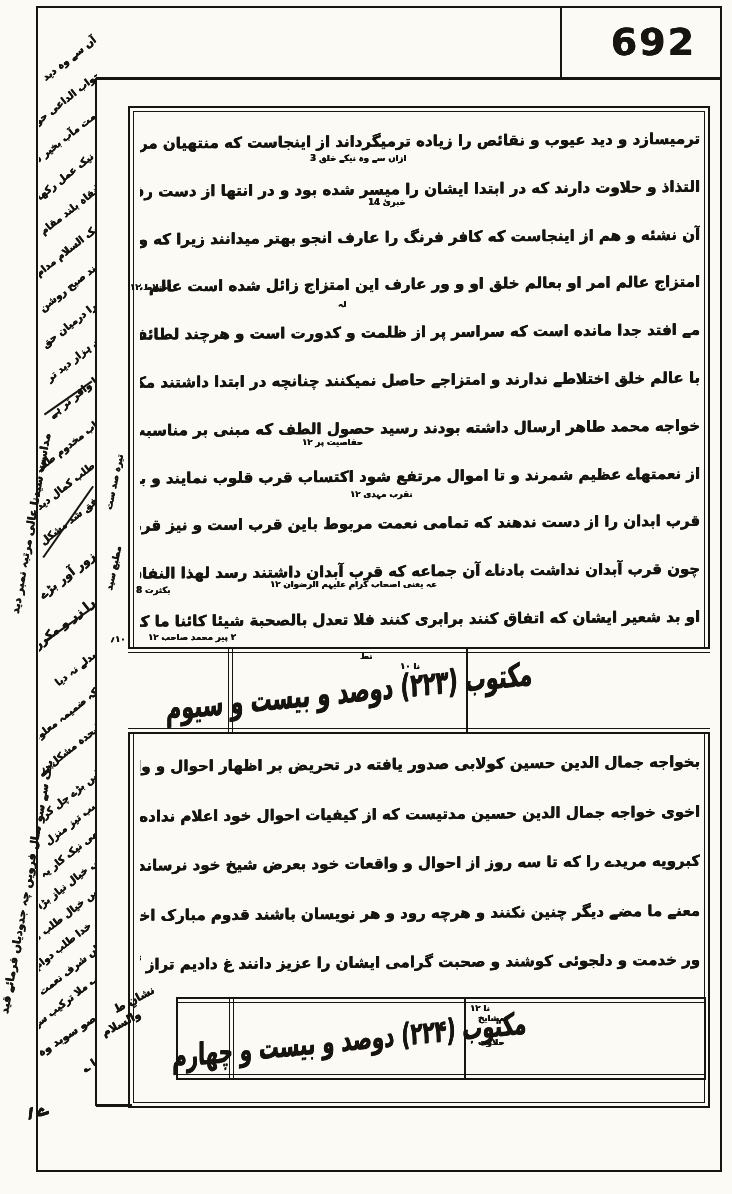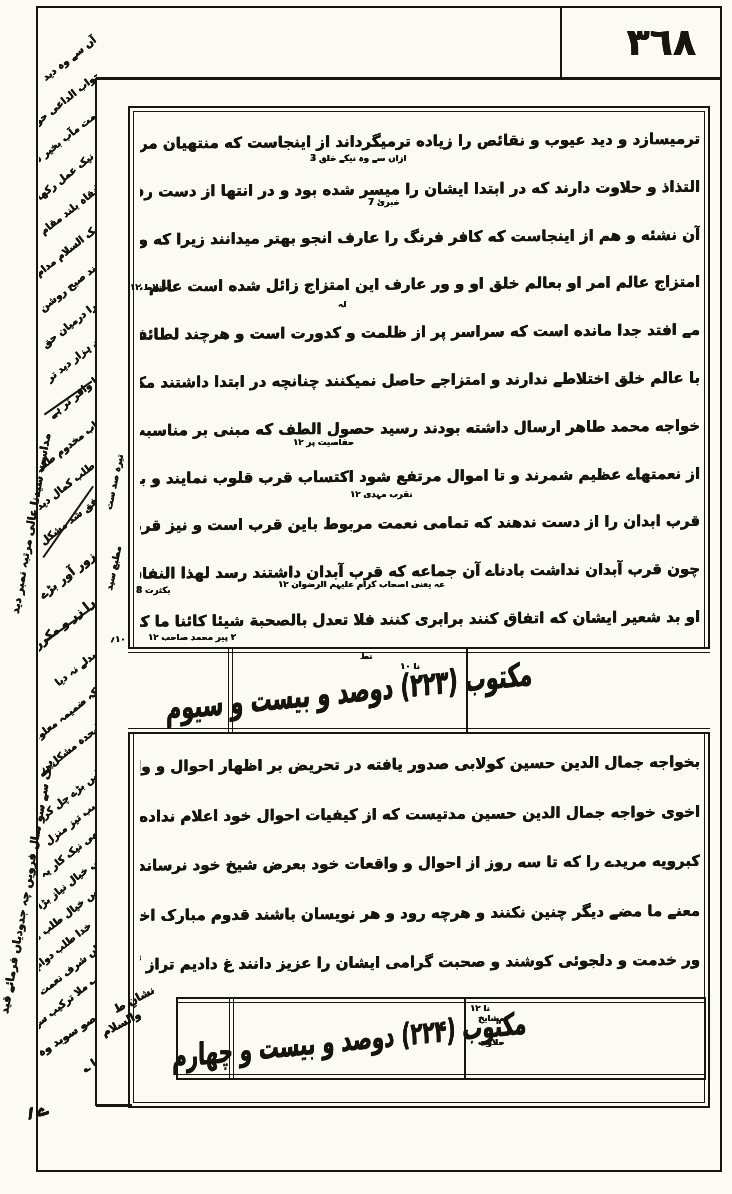--- a/index.html
+++ b/index.html
@@ -50,21 +50,21 @@
   .gutter{transform:rotate(-78deg);transform-origin:center;font-size:9px;}
 </style>
 </head>
 <body>
 
 <div class="sheet">
 
   <div class="abs outer-border"></div>
 
   <div class="abs pageno-box">
-    <span class="pageno cal">٣٦٨</span>
+    <span class="pageno cal">692</span>
   </div>
   <div class="abs ink header-rule"></div>
 
   <div class="abs margin-col">
     <div style="height:6px"></div>
     <div>
 
     <div class="m-line" style="height:38px">
           <span class="cal">اے آں سے وہ دید</span>
         </div>
@@ -201,26 +201,26 @@
       <div class="t-line cal"><span>مے افتد جدا مانده است که سراسر پر از ظلمت و کدورت است و هرچند لطائف عالم امر فرود مے آیند</span></div>
       <div class="t-line cal"><span>با عالم خلق اختلاطے ندارند و امتزاجے حاصل نمیکنند چنانچه در ابتدا داشتند مکتوبے بدست اخوی</span></div>
       <div class="t-line cal"><span>خواجه محمد طاهر ارسال داشته بودند رسید حصول الطف که مبنی بر مناسبت تامه است ورزمان نعمت</span></div>
       <div class="t-line cal"><span>از نعمتهاے عظیم شمرند و تا اموال مرتفع شود اکتساب قرب قلوب نمایند و با وجود این قرب خواهش</span></div>
       <div class="t-line cal"><span>قرب ابدان را از دست ندهند که تمامی نعمت مربوط باین قرب است و نیز قرنے با وجود قرب قلوب</span></div>
       <div class="t-line cal"><span>چون قرب آبدان نداشت بادناے آن جماعه که قرب آبدان داشتند رسد لهذا النفاق کم وجود</span></div>
       <div class="t-line cal"><span>او بد شعیر ایشان که اتفاق کنند برابری کنند فلا تعدل بالصحبة شیئا کائنا ما کان والسلام</span></div>
     </div>
 
   <div class="abs tiny cal" style="left:310px;top:153px">ازاں سے وہ نیکے خلق 3</div>
-  <div class="abs tiny cal" style="left:368px;top:197px">خبریٰ 7</div>
+  <div class="abs tiny cal" style="left:368px;top:197px">خبریٰ 14</div>
   <div class="abs tiny cal" style="left:130px;top:282px">اختلاط ۱۲</div>
   <div class="abs tiny cal" style="left:338px;top:299px">لہ</div>
-  <div class="abs tiny cal" style="left:293px;top:437px">حفاصیت پر ۱۲</div>
+  <div class="abs tiny cal" style="left:302px;top:437px">حفاصیت پر ۱۲</div>
   <div class="abs tiny cal" style="left:350px;top:489px">نقرب مہدی ۱۲</div>
-  <div class="abs tiny cal" style="left:278px;top:579px">عہ یعنی اصحاب کرام علیہم الرضوان ۱۲</div>
+  <div class="abs tiny cal" style="left:270px;top:579px">عہ یعنی اصحاب کرام علیہم الرضوان ۱۲</div>
   <div class="abs tiny cal" style="left:136px;top:585px">بکثرت 8</div>
   <div class="abs tiny cal" style="left:148px;top:632px">۳ پیر محمد صاحب ۱۲</div>
 
   <div class="abs band" style="left:128px;top:647px;width:582px;height:87px">
     <div class="thin-top"></div>
       <div class="thin-bot"></div>
     <div class="v-div" style="left:100px"></div>
     <div class="v-div single" style="left:338px"></div>
     <div class="title-cell" style="left:104px;width:234px">
       <span class="band-title cal">مکتوب (۲۲۳) دوصد و بیست و سیوم</span>

